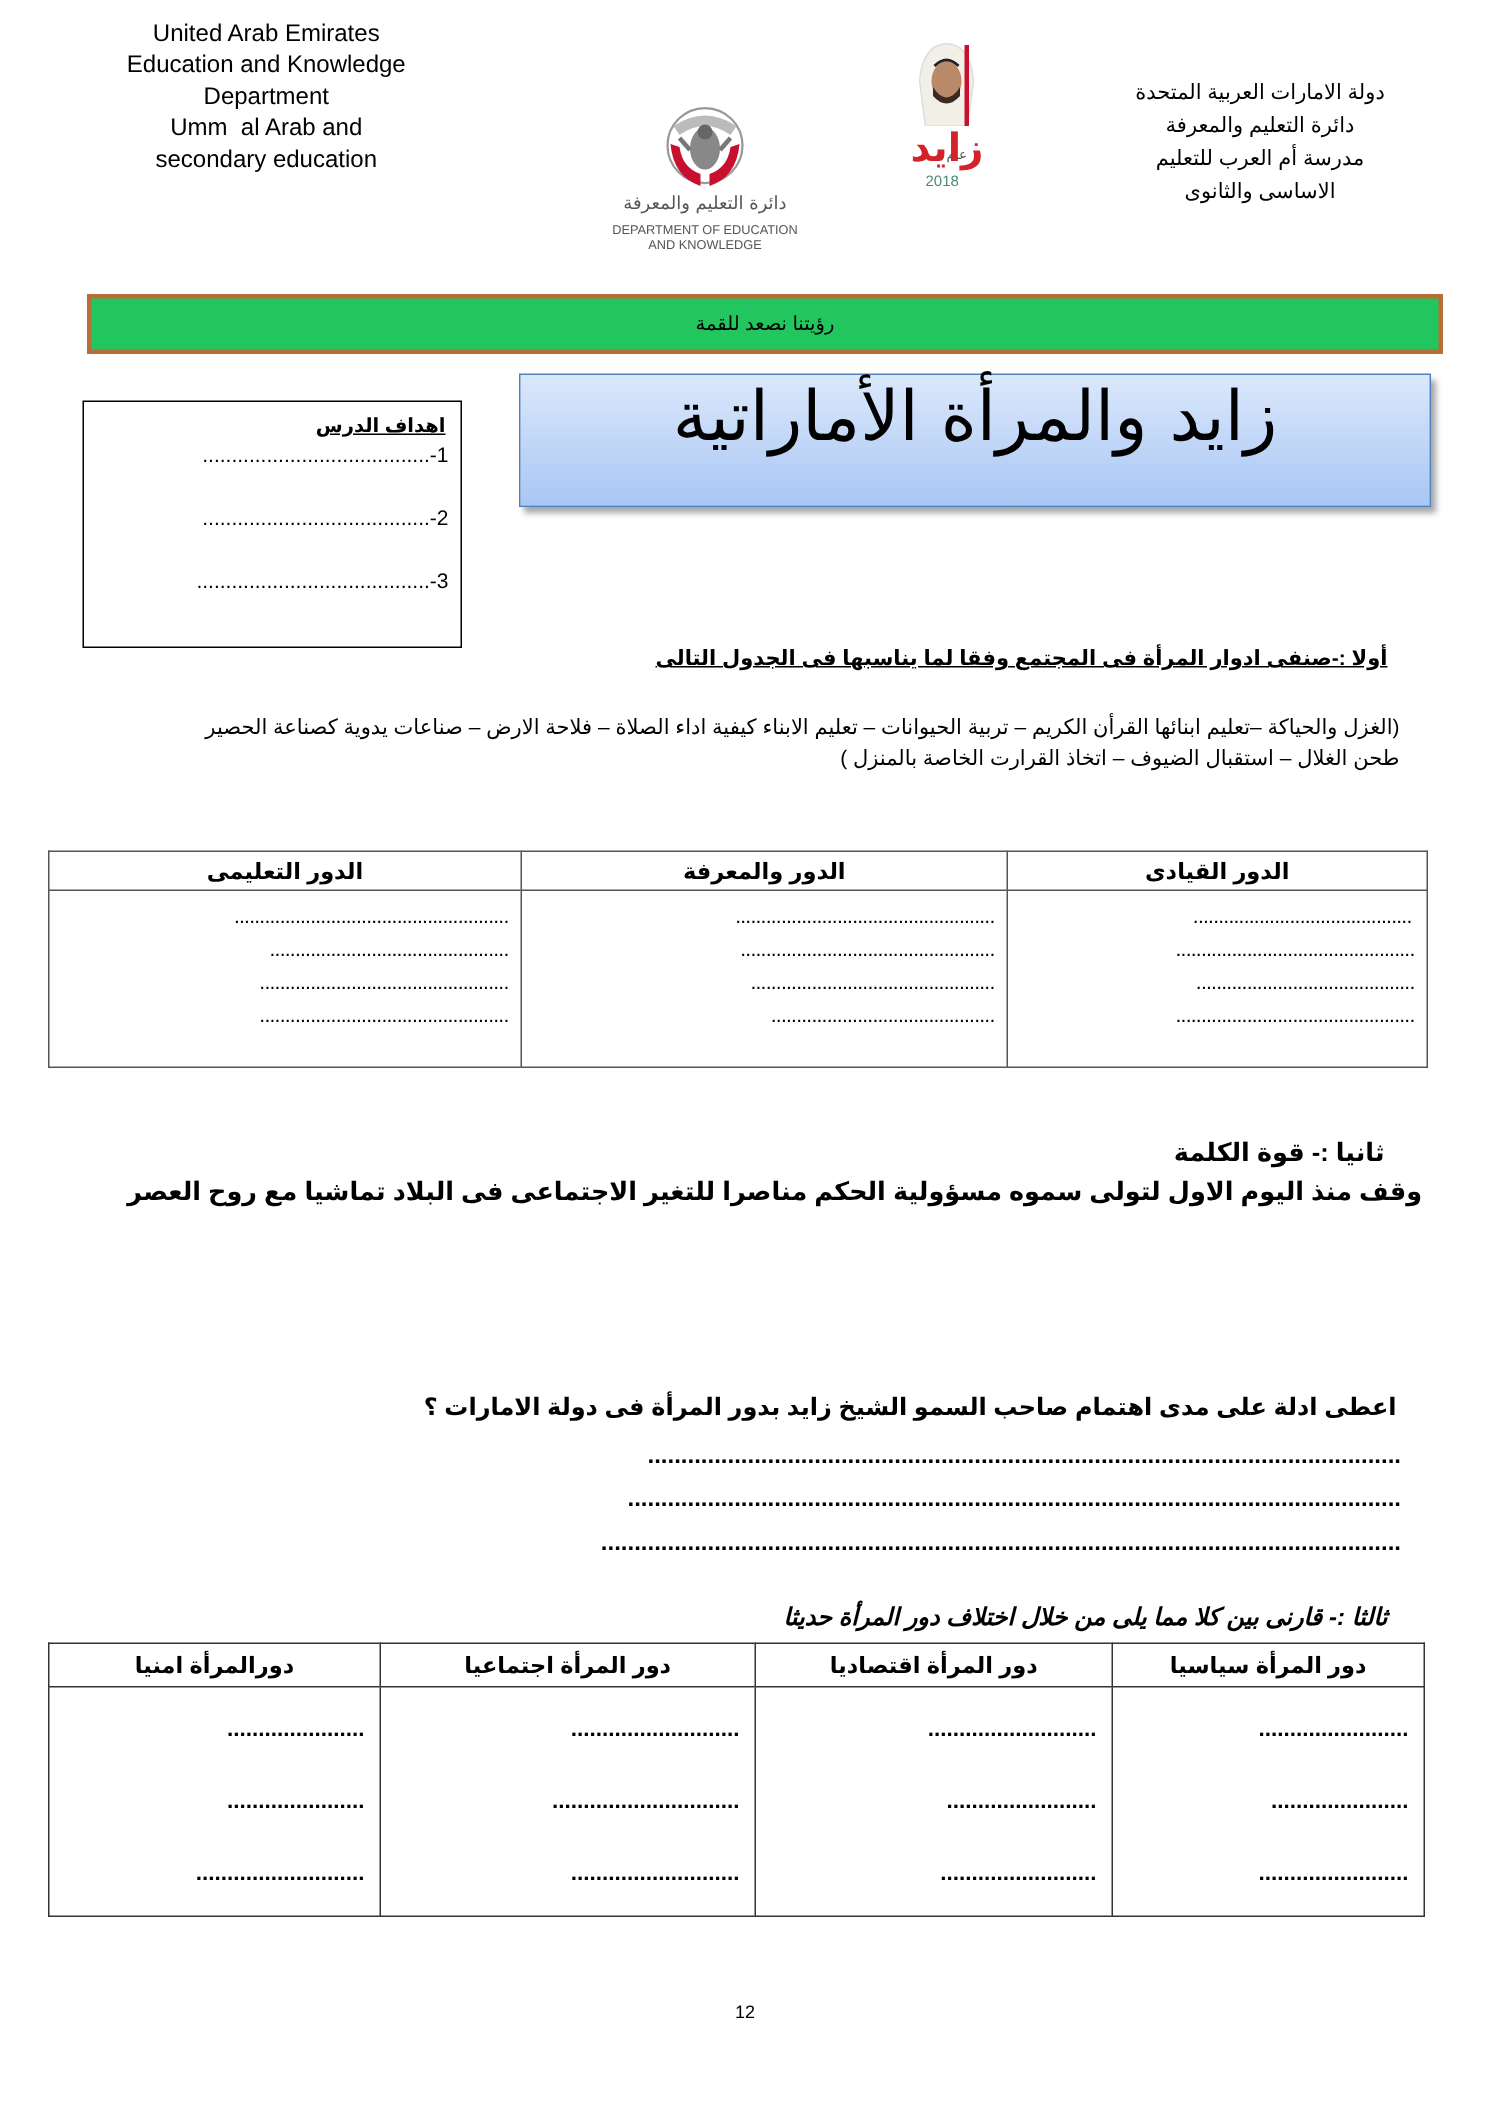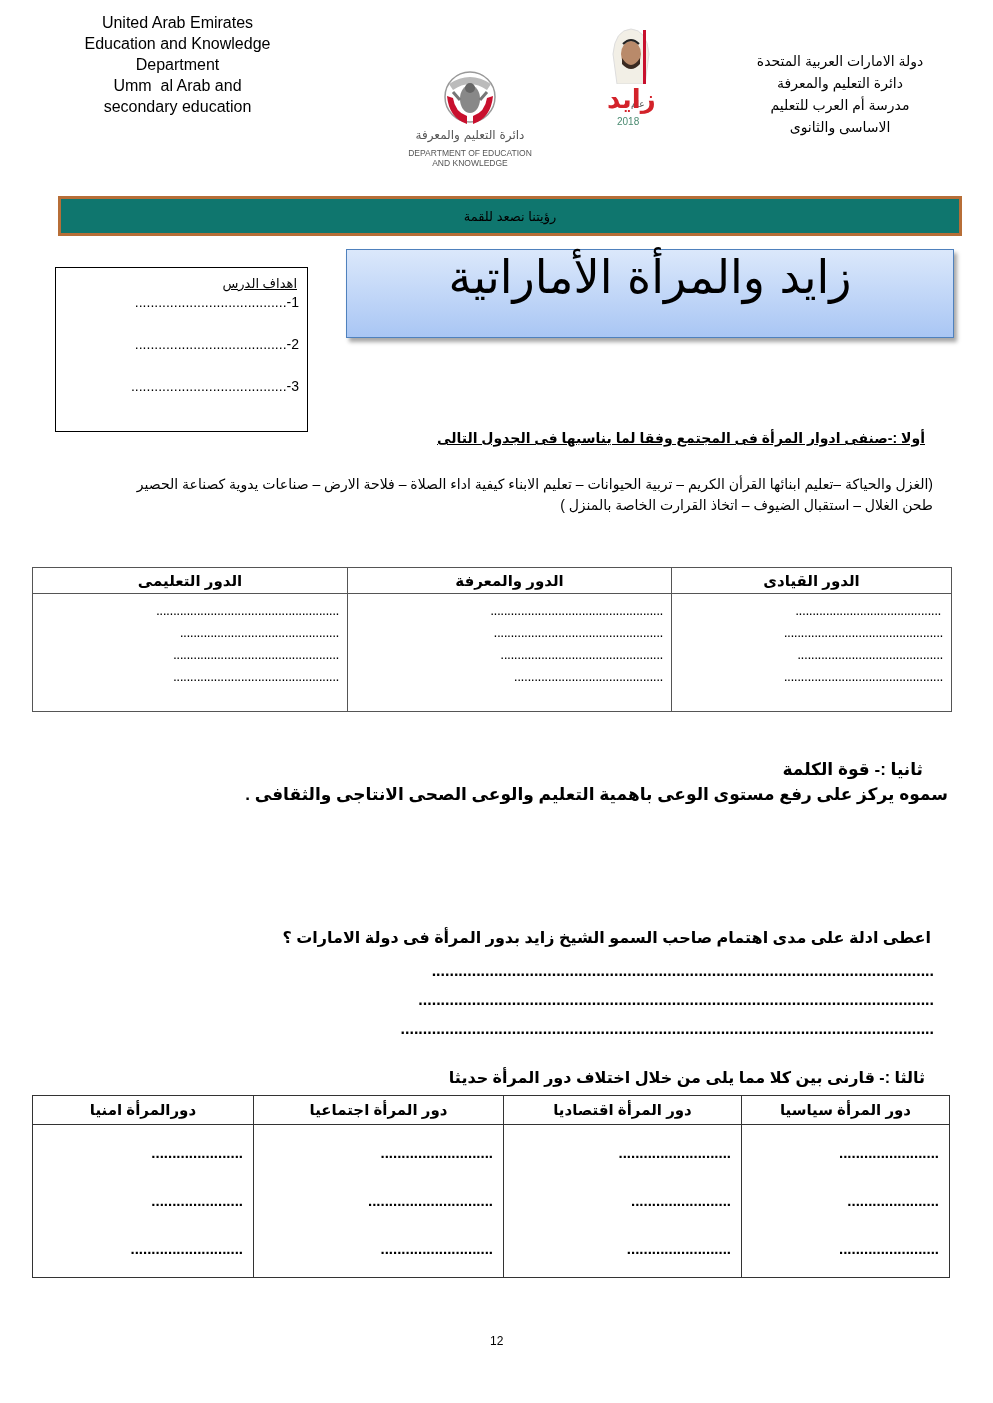--- a/index.html
+++ b/index.html
@@ -7,28 +7,28 @@
   body { position: relative; font-family: "Liberation Sans", "DejaVu Sans", sans-serif; color: #000; }
   .abs { position: absolute; }
 
   
   .hdr-en { left: 50px; top: 12px; width: 255px; text-align: center; font-size: 16px; line-height: 21px; }
   .hdr-ar { left: 720px; top: 50px; width: 240px; text-align: center; font-size: 14px; line-height: 22px; direction: rtl; }
   .logo-dek { left: 395px; top: 66px; width: 150px; height: 104px; }
   .logo-zayed { left: 605px; top: 24px; width: 50px; height: 105px; }
 
   
-  .vision { left: 58px; top: 196px; width: 904px; height: 40px; background: #0f766e; border: 3px solid #b76e37; display: flex; align-items: center; justify-content: center; font-size: 13px; direction: rtl; }
+  .vision { left: 58px; top: 196px; width: 904px; height: 40px; background: #22c55e; border: 3px solid #b76e37; display: flex; align-items: center; justify-content: center; font-size: 13px; direction: rtl; }
 
   
   .title-box { left: 346px; top: 249px; width: 608px; height: 89px; border: 1px solid #4f81bd; background: linear-gradient(#dbe8fb, #a9c6f4); box-shadow: 3px 4px 4px rgba(0,0,0,0.35); display: flex; align-items: flex-start; justify-content: center; font-size: 46px; direction: rtl; font-family: "DejaVu Sans", sans-serif; }
 
   
   .obj-box { left: 55px; top: 267px; width: 253px; height: 165px; border: 1.5px solid #000; direction: rtl; padding: 8px 8px 0 8px; }
-  .obj-title { font-weight: normal; text-decoration: underline; font-size: 13px; margin-right: 2px; }
+  .obj-title { font-weight: bold; text-decoration: underline; font-size: 13px; margin-right: 2px; }
   .obj-line { font-size: 14px; line-height: 18px; white-space: nowrap; }
 
   
   .s1-heading { right: 68px; top: 430px; font-weight: bold; text-decoration: underline; font-size: 14px; direction: rtl; }
   .s1-list { left: 38px; top: 474px; width: 895px; direction: rtl; font-size: 14px; line-height: 21px; text-align: right; }
 
   table { border-collapse: collapse; direction: rtl; }
   .t1 { left: 32px; top: 567px; width: 920px; }
   .t1 th, .t1 td { border: 1.5px solid #555; }
   .t1 th { height: 26px; font-size: 15px; font-weight: bold; text-align: center; }
@@ -36,21 +36,21 @@
   .dots { font-size: 14px; line-height: 22px; white-space: nowrap; letter-spacing: -0.5px; color: #000; }
 
   
   .s2-heading { right: 70px; top: 759px; font-size: 17px; font-weight: bold; direction: rtl; }
   .s2-para { left: 68px; top: 782px; width: 880px; direction: rtl; font-size: 17px; font-weight: bold; line-height: 25px; text-align: right; }
   .s2-q { right: 62px; top: 928px; font-size: 16px; font-weight: bold; direction: rtl; }
   .s2-ans { left: 96px; top: 956px; width: 838px; direction: rtl; text-align: right; }
   .s2-ans .dots { font-size: 16px; font-weight: bold; line-height: 29px; letter-spacing: 0; }
 
   
-  .s3-heading { right: 68px; top: 1068px; font-size: 16px; font-weight: bold; direction: rtl; }
+  .s3-heading { right: 68px; top: 1068px; font-size: 16px; font-weight: bold; direction: rtl; font-style: italic; }
   .t2 { left: 32px; top: 1095px; width: 918px; }
   .t2 th, .t2 td { border: 1.5px solid #333; }
   .t2 th { height: 29px; font-size: 15px; font-weight: bold; text-align: center; }
   .t2 td { height: 142px; vertical-align: top; padding: 4px 10px; }
   .t2 .dots { font-weight: bold; font-size: 15px; line-height: 48px; letter-spacing: 0; }
 
   .page-num { left: 490px; top: 1303px; font-size: 12px; margin-top: 31px; }
 </style>
 </head>
 <body>
@@ -146,21 +146,21 @@
         <div class="dots">...............................................</div>
         <div class="dots">.................................................</div>
         <div class="dots">.................................................</div>
       </td>
     </tr>
   </tbody>
 </table>
 
 <div class="abs s2-heading">ثانيا :- قوة الكلمة</div>
 <div class="abs s2-para">
-  <div>سموه يركز على رفع مستوى الوعى باهمية التعليم والوعى الصحى الانتاجى والثقافى .</div>
+  <div>وقف منذ اليوم الاول لتولى سموه مسؤولية الحكم مناصرا للتغير الاجتماعى فى البلاد تماشيا مع روح العصر</div>
 </div>
 <div class="abs s2-q">اعطى ادلة على مدى اهتمام صاحب السمو الشيخ زايد بدور المرأة فى دولة الامارات ؟</div>
 <div class="abs s2-ans">
   <div class="dots">.................................................................................................................</div>
   <div class="dots">....................................................................................................................</div>
   <div class="dots">........................................................................................................................</div>
 </div>
 
 <div class="abs s3-heading">ثالثا :- قارنى بين كلا مما يلى من خلال اختلاف دور المرأة حديثا</div>
 <table class="abs t2">

